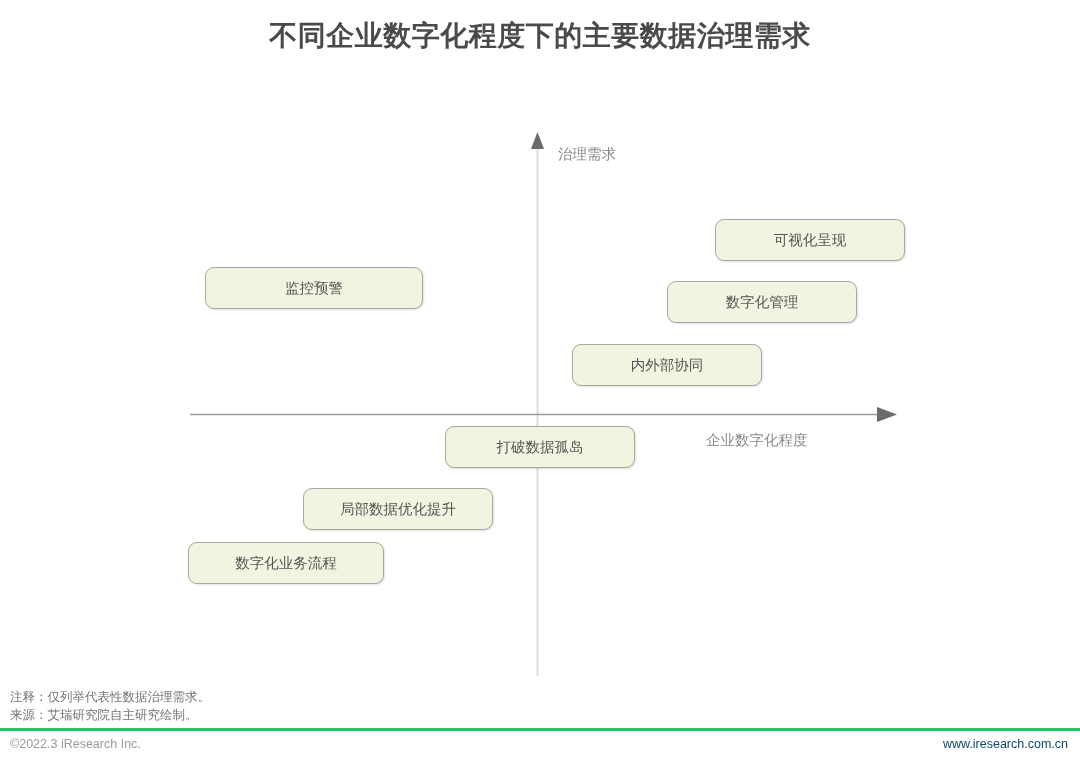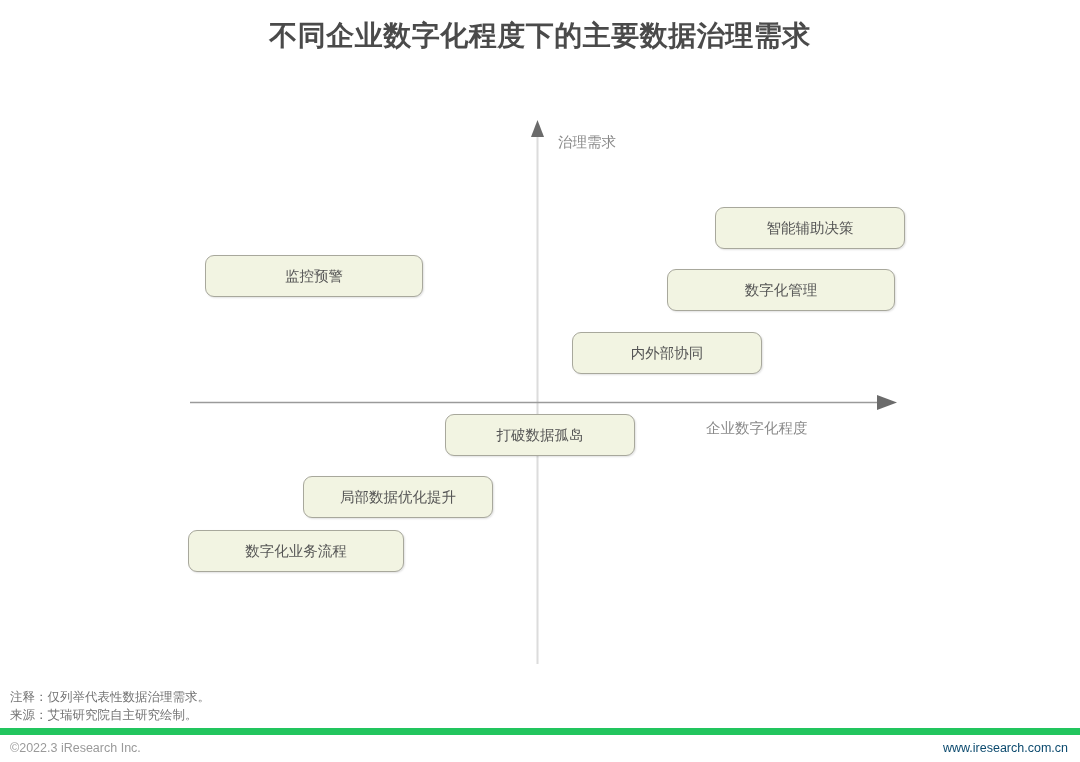--- a/index.html
+++ b/index.html
@@ -27,21 +27,21 @@
     font-size: 28px;
     font-weight: bold;
     color: #4a4a4a;
     letter-spacing: 0.5px;
     line-height: 40px;
   }
 
   
   .chart {
     position: absolute;
-    top: 4px;
+    top: 16px;
     left: 0;
     width: 1080px;
     height: 690px;
     padding-left: 28px;
   }
   .axis-svg {
     position: absolute;
     top: 0; left: 0;
     width: 1080px;
     height: 690px;
@@ -79,21 +79,21 @@
     font-size: 12.5px;
     color: #737373;
     line-height: 18px;
   }
   .footer-bar {
     position: absolute;
     left: 0;
     top: 728px;
     width: 1080px;
     height: 34px;
-    border-top: 7px solid #22c55e;
+    border-top: 3px solid #22c55e;
   }
   .footer-left {
     position: absolute;
     left: 10px;
     top: 6px;
     font-size: 12.5px;
     color: #9a9a9a;
   }
   .footer-right {
     position: absolute;
@@ -123,31 +123,31 @@
       <polygon points="897,398.5 877,391 877,406" fill="#6b6b6b"></polygon>
     </svg>
 
     <div class="axis-label y-label">治理需求</div>
     <div class="axis-label x-label">企业数字化程度</div>
 
 
     <div class="node" style="left:205px; top:251px; width:218px;">监控预警</div>
 
 
-    <div class="node" style="left:715px; top:203px; width:190px;">智能辅助决策</div>
+    <div class="node" style="left:715px; top:203px; width:190px;">可视化呈现</div>
 
-    <div class="node" style="left:667px; top:265px; width:228px;">数字化管理</div>
+    <div class="node" style="left:667px; top:265px; width:190px;">数字化管理</div>
 
     <div class="node" style="left:572px; top:328px; width:190px;">内外部协同</div>
 
     <div class="node" style="left:445px; top:410px; width:190px;">打破数据孤岛</div>
 
     <div class="node" style="left:303px; top:472px; width:190px;">局部数据优化提升</div>
 
-    <div class="node" style="left:188px; top:526px; width:216px;">数字化业务流程</div>
+    <div class="node" style="left:188px; top:526px; width:196px;">数字化业务流程</div>
 
   </div>
 
   <div class="notes">
     <div>注释：仅列举代表性数据治理需求。</div>
     <div>来源：艾瑞研究院自主研究绘制。</div>
   </div>
 
   <div class="footer-bar">
     <div class="footer-left">©2022.3 iResearch Inc.</div>

